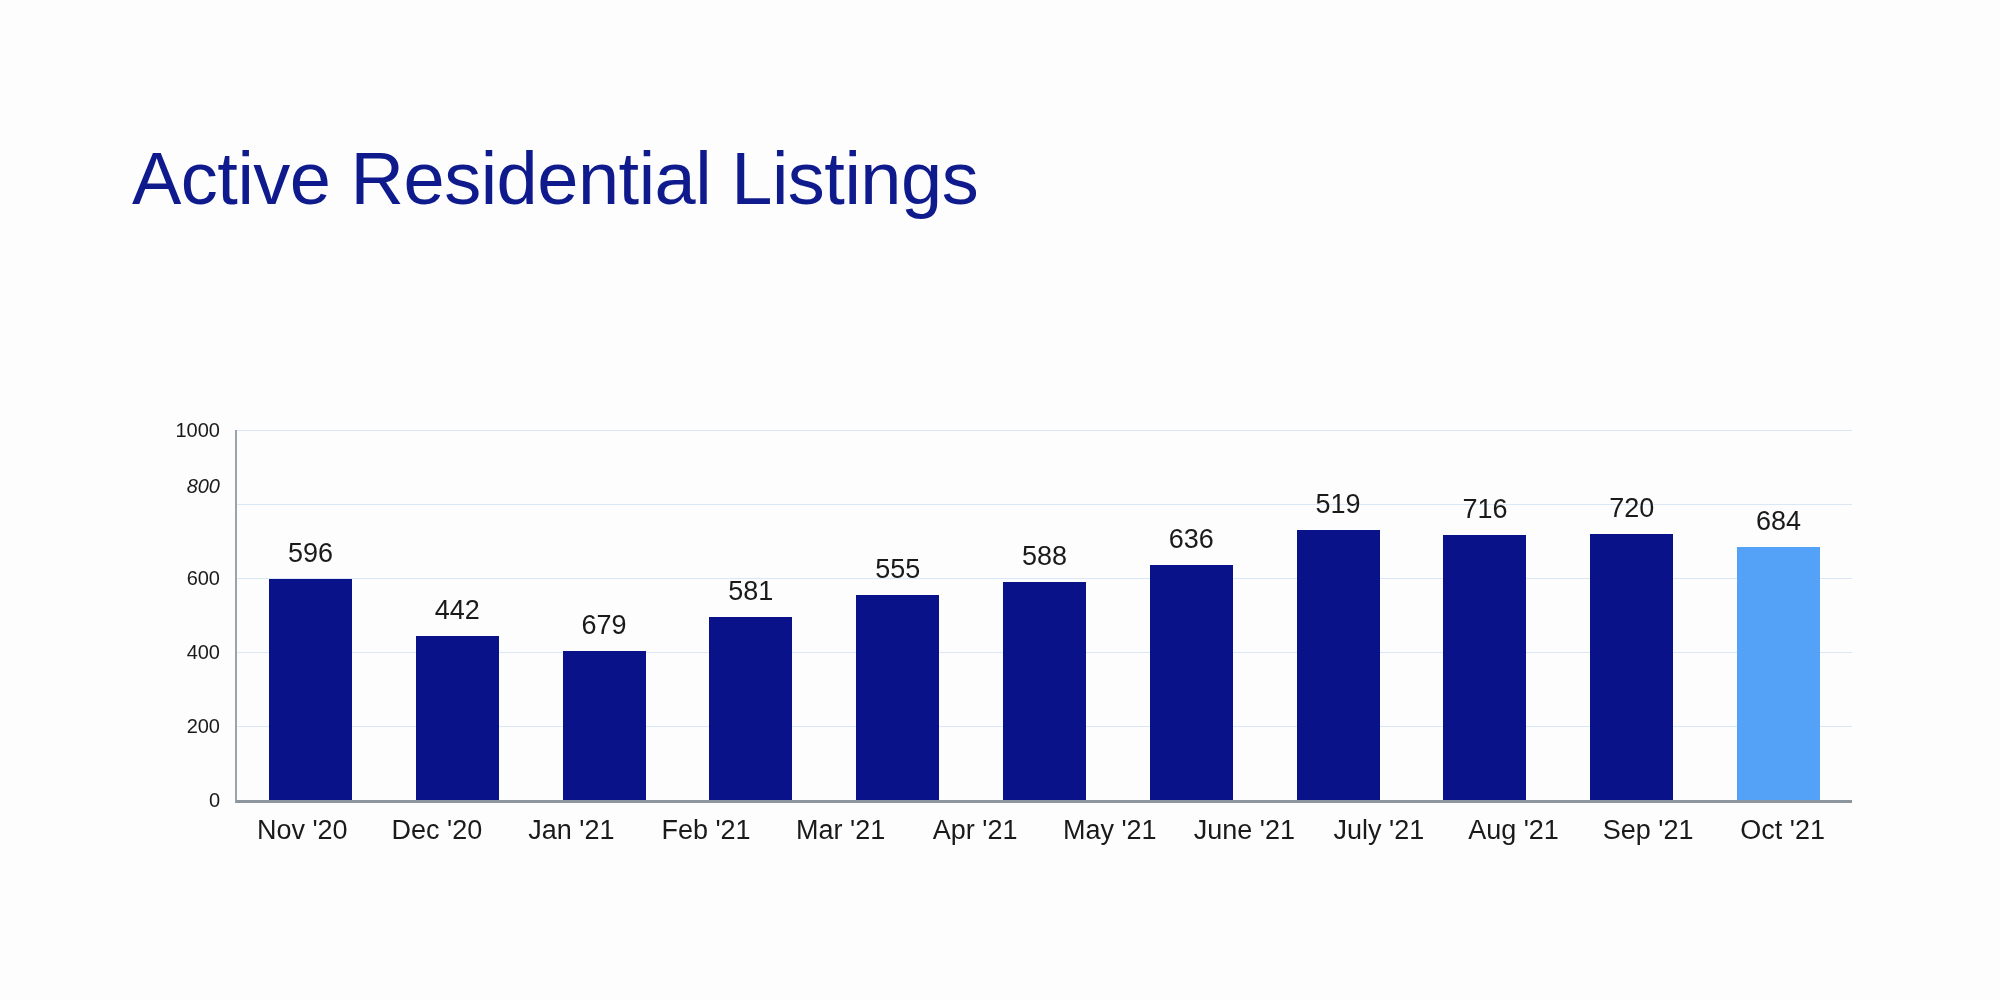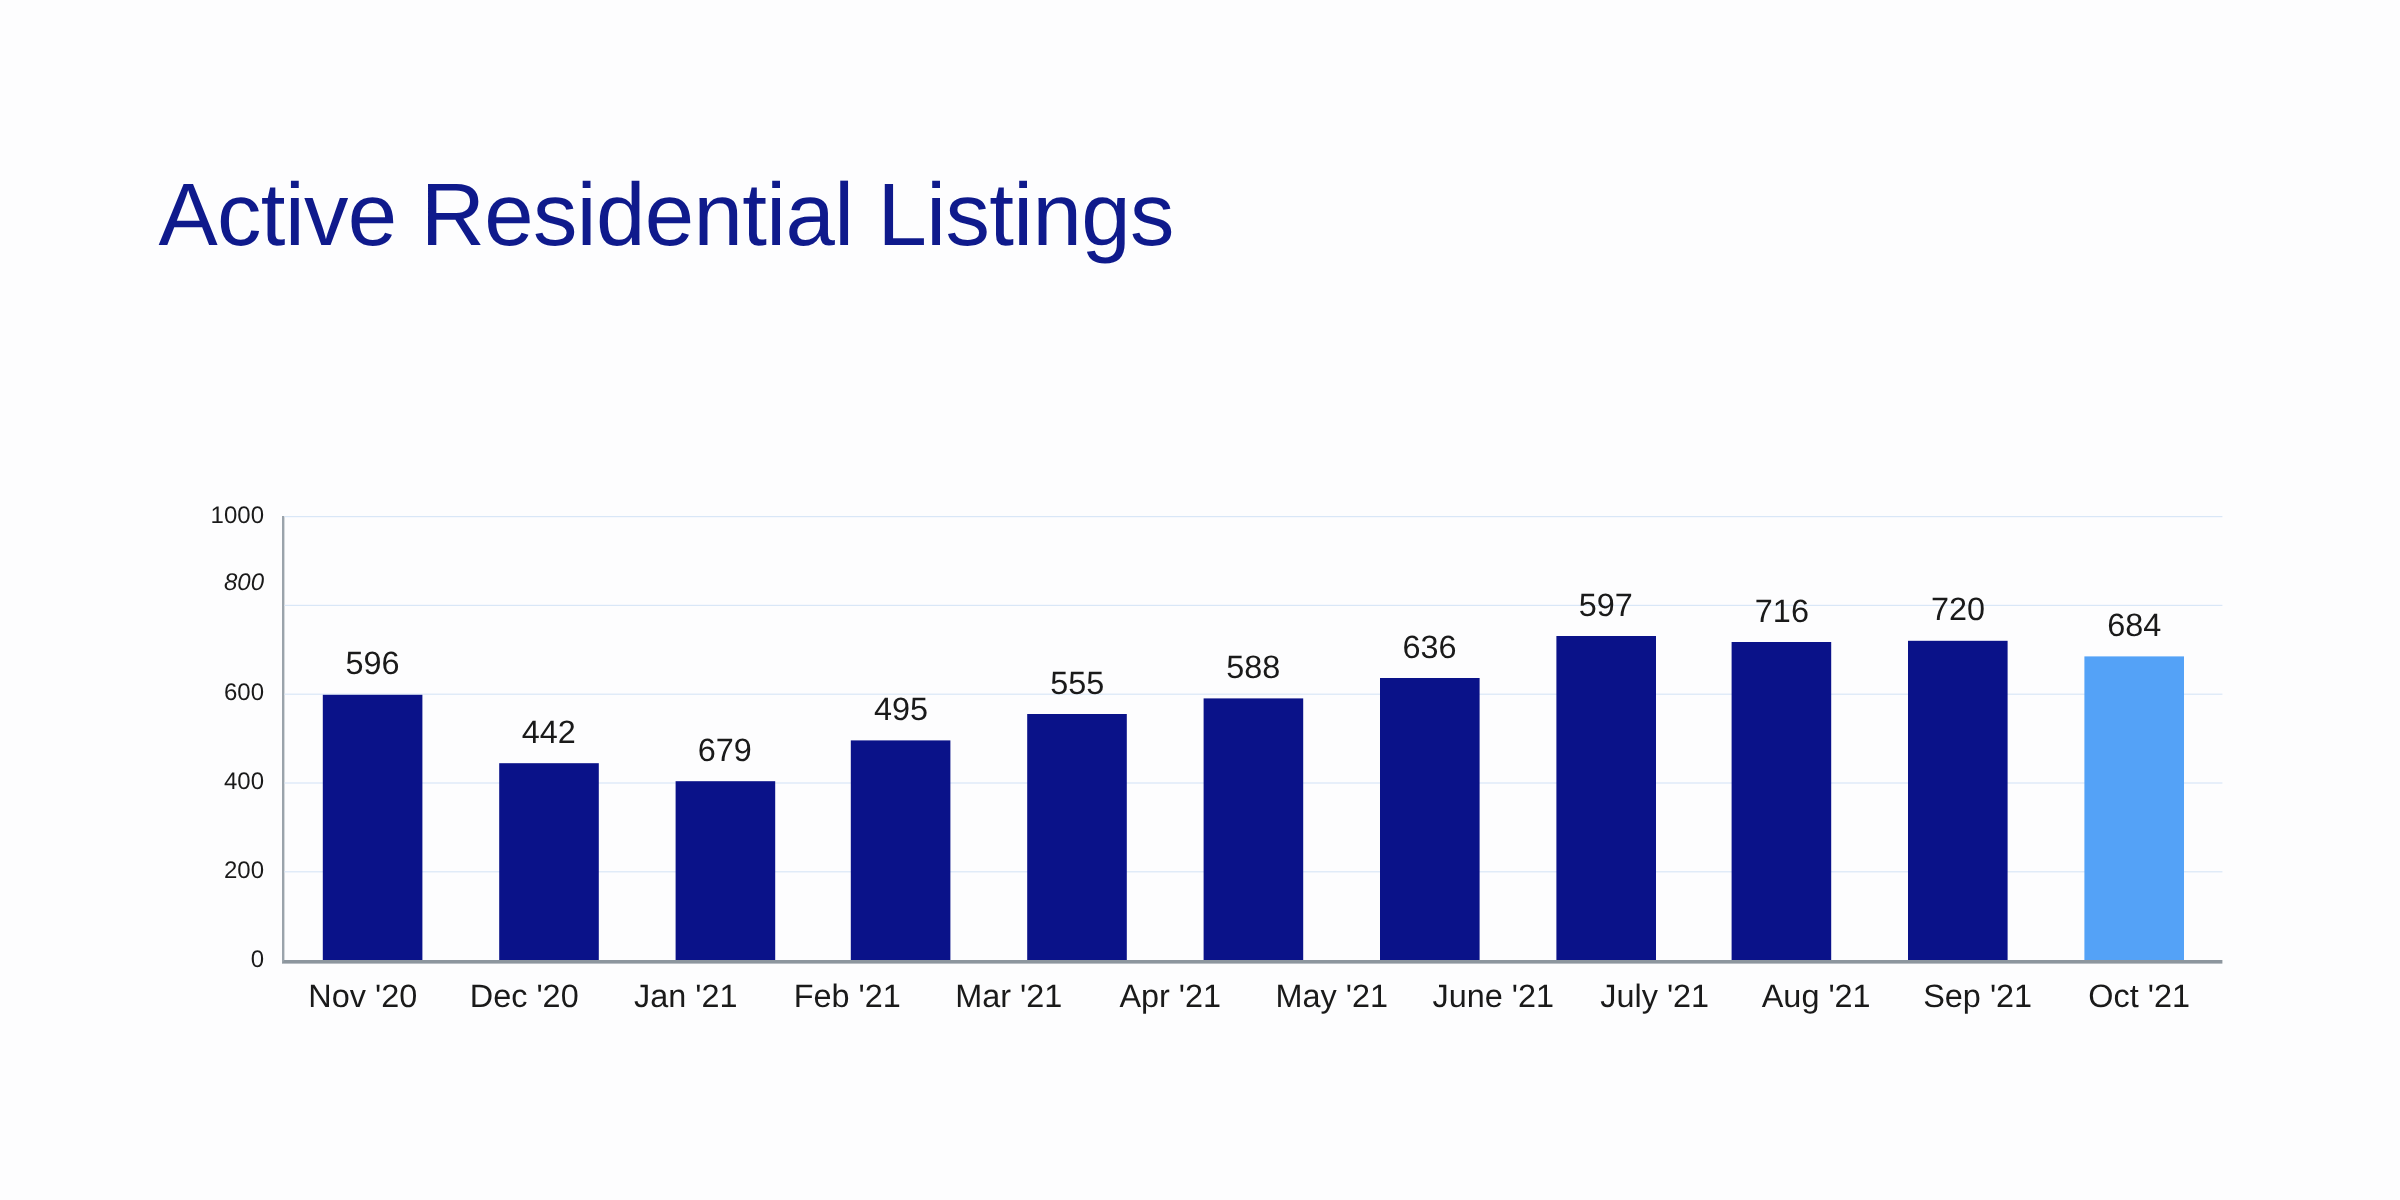--- a/index.html
+++ b/index.html
@@ -177,37 +177,37 @@
         </div>
         <div class="bar-slot">
           <div class="bar-value" style="bottom: 173.54px;">442</div>
           <div class="bar" style="height: 163.54px; background: rgb(10, 18, 137);"></div>
         </div>
         <div class="bar-slot">
           <div class="bar-value" style="bottom: 159.11px;">679</div>
           <div class="bar" style="height: 149.11px; background: rgb(10, 18, 137);"></div>
         </div>
         <div class="bar-slot">
-          <div class="bar-value" style="bottom: 193.15px;">495</div>
+          <div class="bar-value" style="bottom: 193.15px;">581</div>
           <div class="bar" style="height: 183.15px; background: rgb(10, 18, 137);"></div>
         </div>
         <div class="bar-slot">
           <div class="bar-value" style="bottom: 215.35px;">555</div>
           <div class="bar" style="height: 205.35px; background: rgb(10, 18, 137);"></div>
         </div>
         <div class="bar-slot">
           <div class="bar-value" style="bottom: 227.56px;">588</div>
           <div class="bar" style="height: 217.56px; background: rgb(10, 18, 137);"></div>
         </div>
         <div class="bar-slot">
           <div class="bar-value" style="bottom: 245.32px;">636</div>
           <div class="bar" style="height: 235.32px; background: rgb(10, 18, 137);"></div>
         </div>
         <div class="bar-slot">
-          <div class="bar-value" style="bottom: 280.47px;">597</div>
+          <div class="bar-value" style="bottom: 280.47px;">519</div>
           <div class="bar" style="height: 270.47px; background: rgb(10, 18, 137);"></div>
         </div>
         <div class="bar-slot">
           <div class="bar-value" style="bottom: 274.92px;">716</div>
           <div class="bar" style="height: 264.92px; background: rgb(10, 18, 137);"></div>
         </div>
         <div class="bar-slot">
           <div class="bar-value" style="bottom: 276.4px;">720</div>
           <div class="bar" style="height: 266.4px; background: rgb(10, 18, 137);"></div>
         </div>

